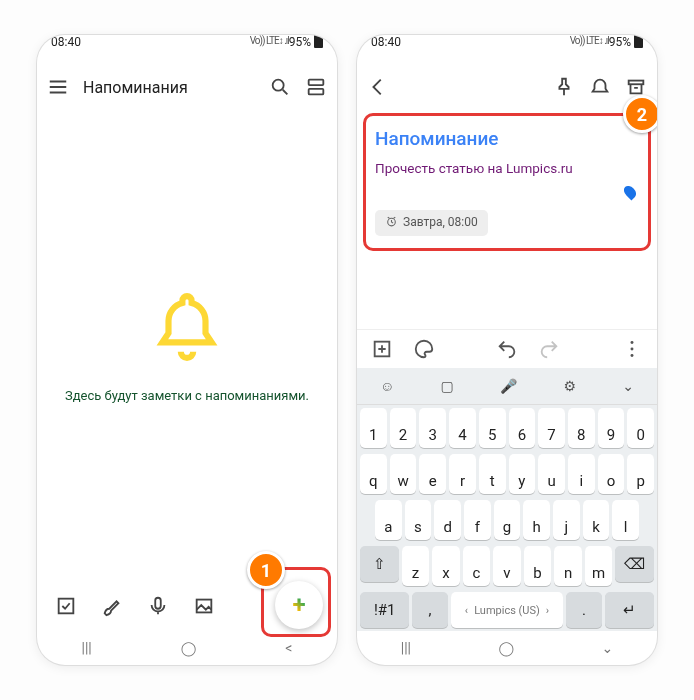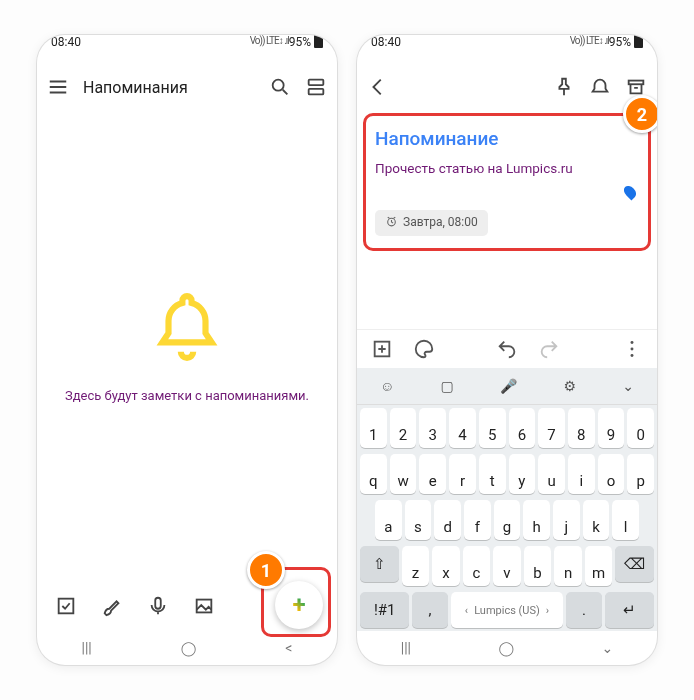--- a/index.html
+++ b/index.html
@@ -44,21 +44,21 @@
   .topbar .title { font-size: 16px; font-weight: 400; color: #222; }
   .topbar .grow { flex: 1; }
   .ic { width: 22px; height: 22px; display: flex; align-items:center; justify-content:center; color:#444; }
   .ic svg { width: 100%; height: 100%; }
   .content {
     flex: 1;
     display: flex;
     flex-direction: column;
     align-items: center;
     justify-content: center;
-    color:#701a75;
+    color:#14532d;
     font-size: 13px;
     position: relative;
   }
   .bell {
     width: 74px; height: 74px;
     margin-bottom: 24px;
   }
   .bell svg { width: 100%; height:100%; fill:#fdd835; }
   .bottombar {
     height: 50px;

